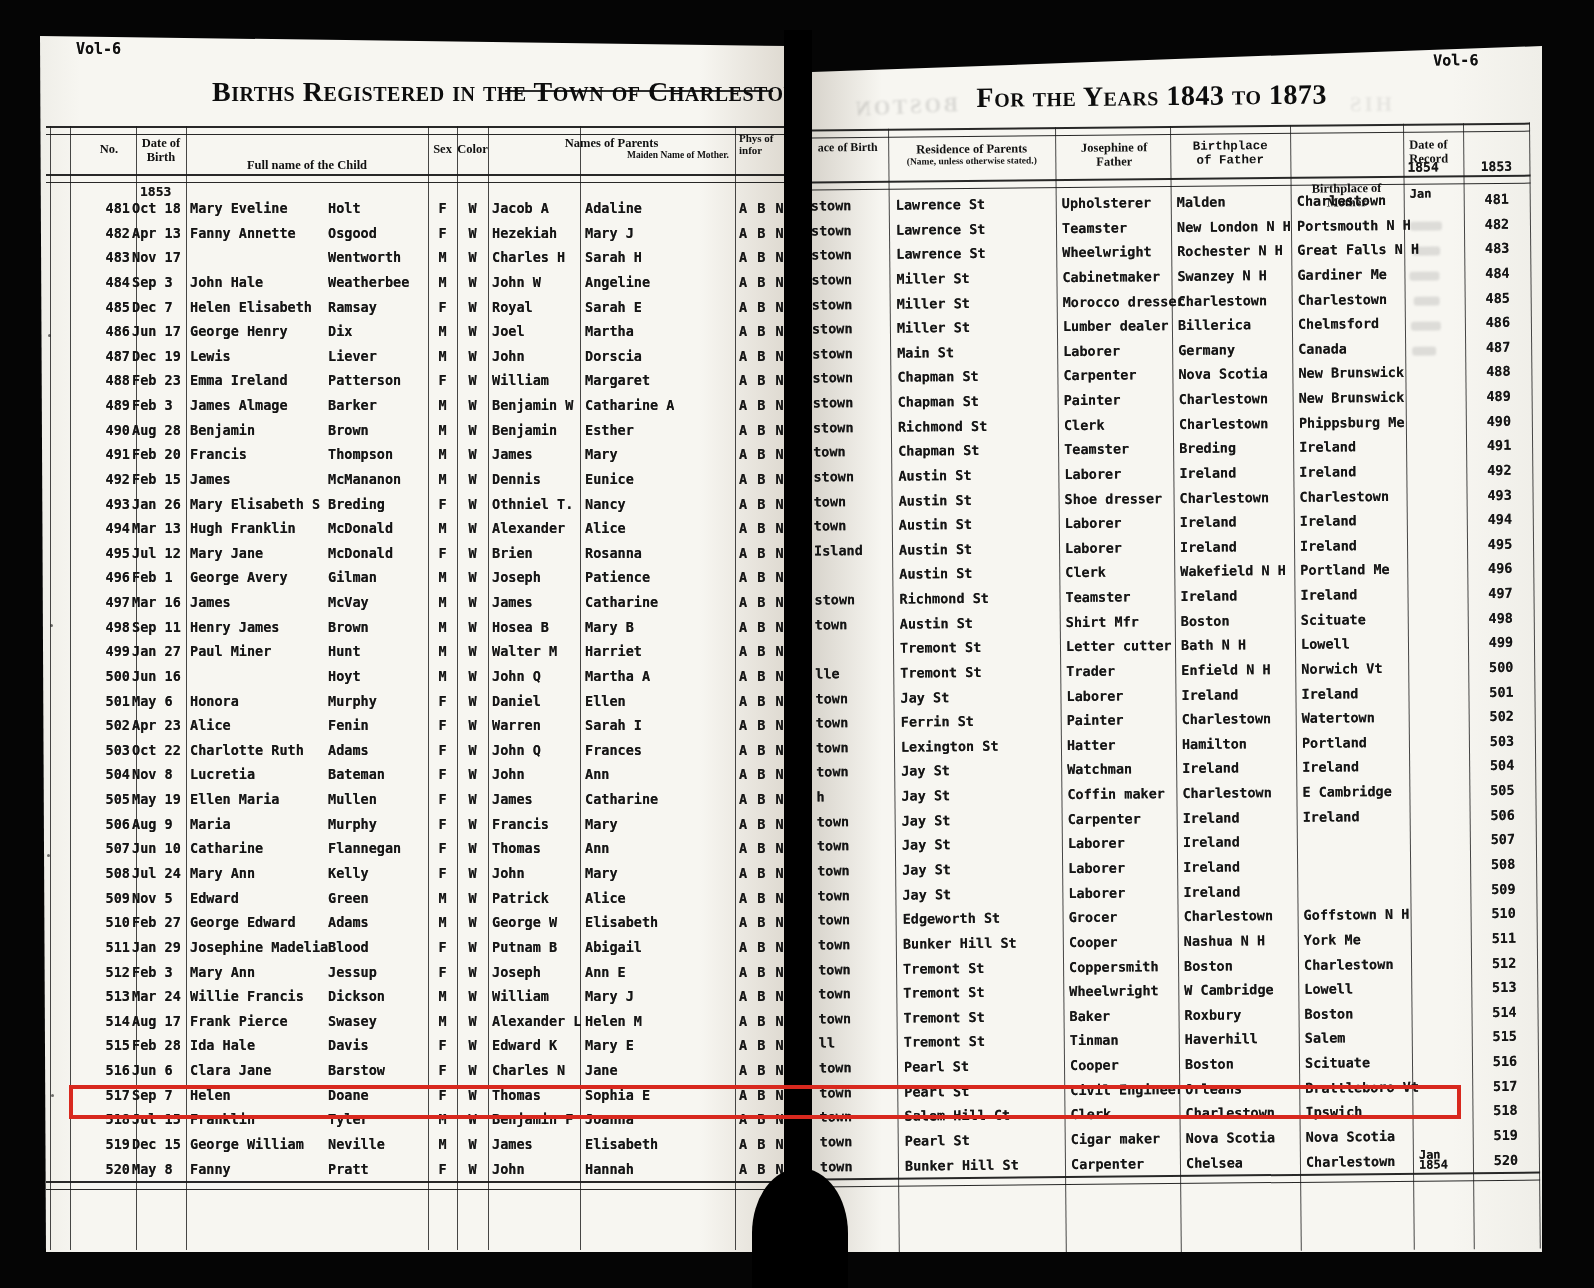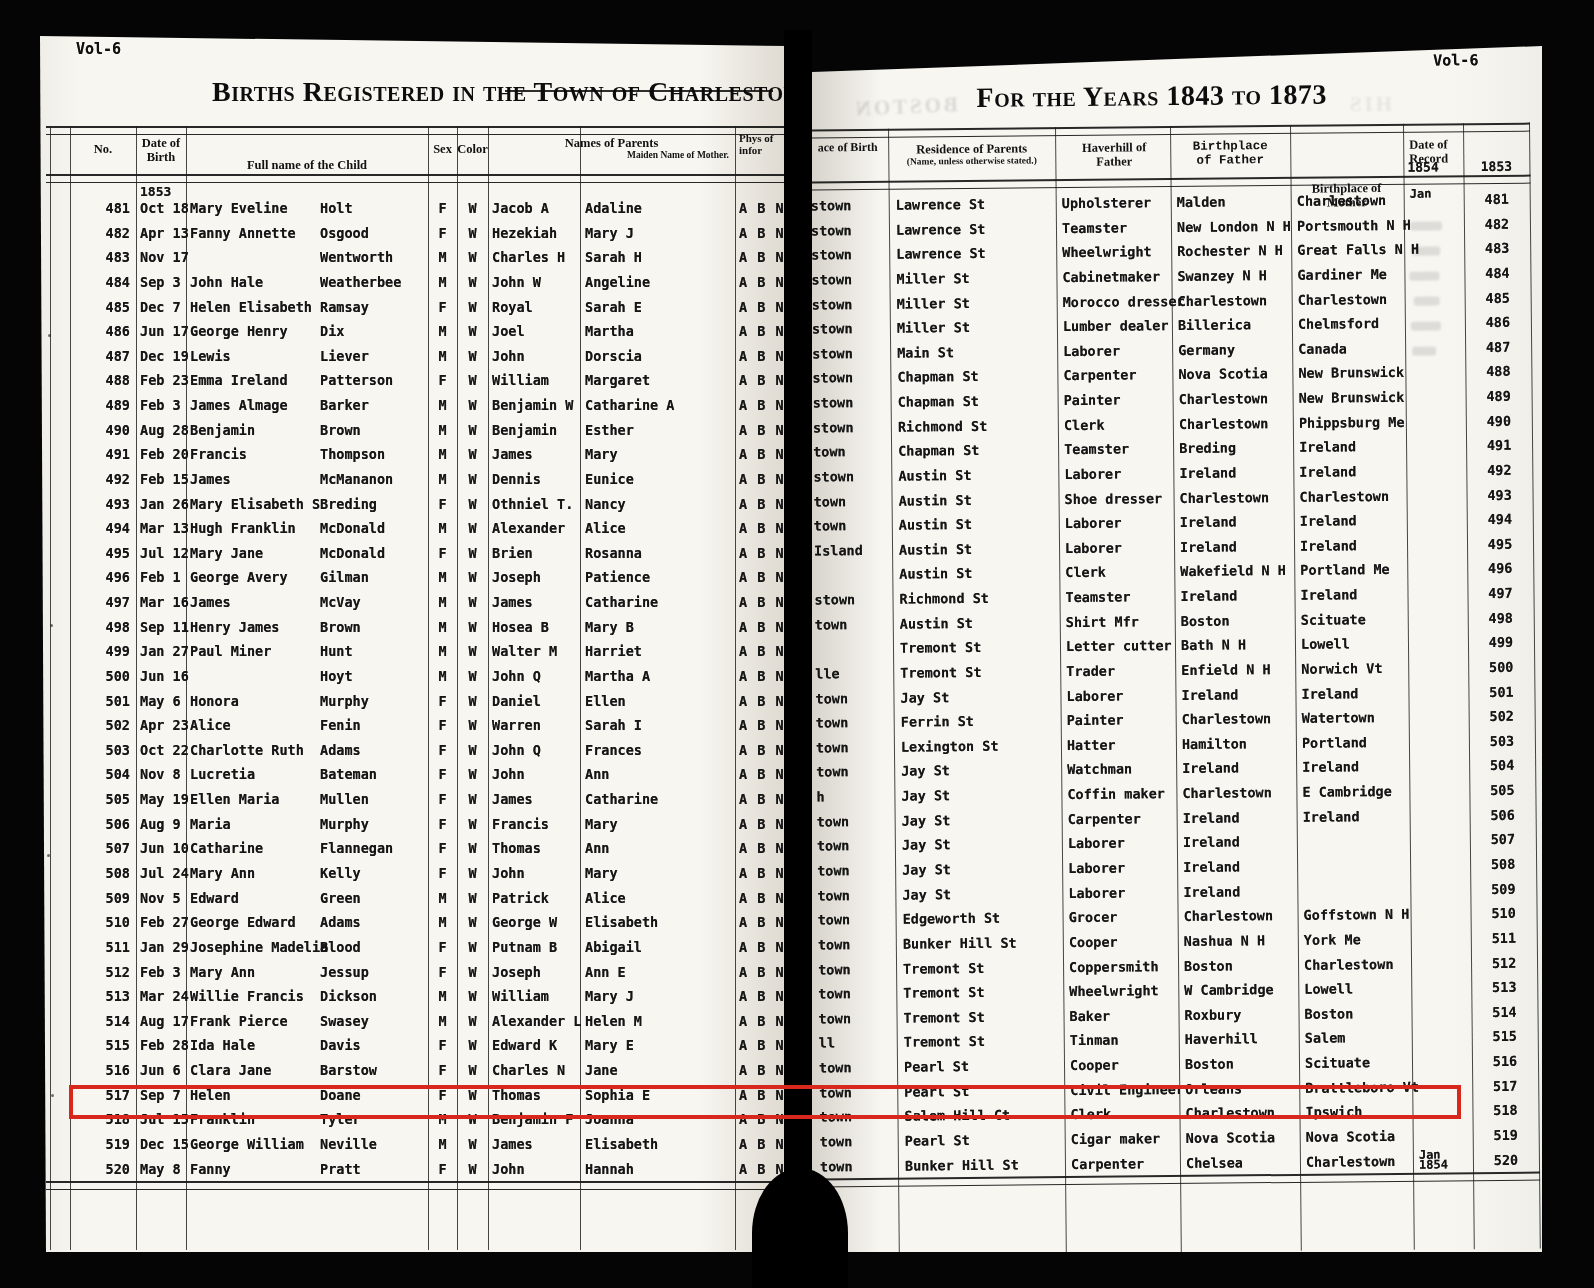--- a/index.html
+++ b/index.html
@@ -36,23 +36,23 @@
   .dbl{position:absolute;height:6px;border-top:2px solid #121212;border-bottom:1.6px solid #121212;opacity:.9;}
   .vline{position:absolute;width:1.4px;background:#1a1a1a;opacity:.8;}
   .hcell{position:absolute;font-size:12.5px;line-height:1.12;text-align:center;}
   .hsub{font-size:9.5px;font-weight:bold;display:block;}
   
   .rows{position:absolute;left:0;width:100%;}
   .rrow,.lrow{position:absolute;left:0;width:100%;height:24.63px;}
   .cell{position:absolute;top:4px;}
   
   .c-no{left:30px;width:60px;text-align:right;}
-  .c-date{left:100px;}
+  .c-date{left:92px;}
   .c-given{left:150px;}
-  .c-sur{left:280px;}
+  .c-sur{left:288px;}
   .c-sex{left:388px;width:29px;text-align:center;}
   .c-col{left:417px;width:31px;text-align:center;}
   .c-fa{left:452px;}
   .c-mo{left:545px;}
   .c-at{left:699px;width:49px;overflow:hidden;letter-spacing:1px;}
   
   .c-pob{left:3px;width:78px;overflow:hidden;}
   .c-res{left:88px;}
   .c-occ{left:254px;}
   .c-bf{left:369px;}
@@ -88,21 +88,21 @@
       <div class="vline" style="left:30px;top:92px;height:1124px;"></div>
       <div class="vline" style="left:96px;top:92px;height:1124px;"></div>
       <div class="vline" style="left:146px;top:92px;height:1124px;"></div>
       <div class="vline" style="left:388px;top:92px;height:1124px;"></div>
       <div class="vline" style="left:417px;top:92px;height:1124px;"></div>
       <div class="vline" style="left:448px;top:92px;height:1124px;"></div>
       <div class="vline" style="left:540px;top:92px;height:1124px;"></div>
       <div class="vline" style="left:695px;top:92px;height:1124px;"></div>
     </div>
 
-    <div class="hcell serif-h" style="left:30px;top:108px;width:66px;">No.</div>
+    <div class="hcell serif-h" style="left:36px;top:108px;width:66px;">No.</div>
     <div class="hcell serif-h" style="left:96px;top:102px;width:50px;">Date of Birth</div>
     <div class="hcell serif-h" style="left:146px;top:108px;width:242px;margin-top:16px;">Full name of the Child</div>
     <div class="hcell serif-h" style="left:388px;top:108px;width:29px;">Sex</div>
     <div class="hcell serif-h" style="left:417px;top:108px;width:31px;">Color</div>
     <div class="hcell serif-h" style="left:448px;top:102px;width:247px;">
       <span>Names of Parents</span>
       <span class="hsub" style="text-align:right;padding-right:6px;">Maiden Name of Mother.</span>
     </div>
     <div class="hcell serif-h" style="left:699px;top:98px;width:46px;font-size:11px;text-align:left;white-space:normal;">Phys of infor</div>
 
@@ -571,21 +571,21 @@
         <div class="vline" style="left:596px;top:84px;height:1126px;"></div>
         <div class="vline" style="left:656px;top:84px;height:1126px;"></div>
         <div class="vline" style="left:722px;top:84px;height:1126px;"></div>
       </div>
 
       <div class="hcell serif-h" style="left:0;top:96px;width:81px;font-size:12px;">ace of Birth</div>
       <div class="hcell serif-h" style="left:81px;top:98px;width:167px;">
         <span>Residence of Parents</span>
         <span class="hsub">(Name, unless otherwise stated.)</span>
       </div>
-      <div class="hcell serif-h" style="left:262px;top:98px;width:90px;white-space:normal;">Haverhill of Father</div>
+      <div class="hcell serif-h" style="left:262px;top:98px;width:90px;white-space:normal;">Josephine of Father</div>
       <div class="hcell serif-h" style="left:378px;top:98px;width:90px;white-space:normal;font-family:Liberation Mono, monospace;">Birthplace of Father</div>
       <div class="hcell serif-h" style="left:494px;top:98px;width:90px;white-space:normal;margin-top:43px;">Birthplace of Mother</div>
       <div class="hcell serif-h" style="left:596px;top:98px;width:60px;white-space:normal;text-align:left;padding-left:6px;box-sizing:border-box;">Date of Record</div>
 
       <div class="note typed" style="left:600px;top:120px;">1854</div>
       <div class="note typed" style="left:656px;top:120px;width:66px;text-align:center;">1853</div>
 
       <div>
         <div class="smudge" style="left:602px;top:182px;width:32px;height:9px;"></div>
         <div class="smudge" style="left:604px;top:207px;width:28px;height:9px;"></div>

